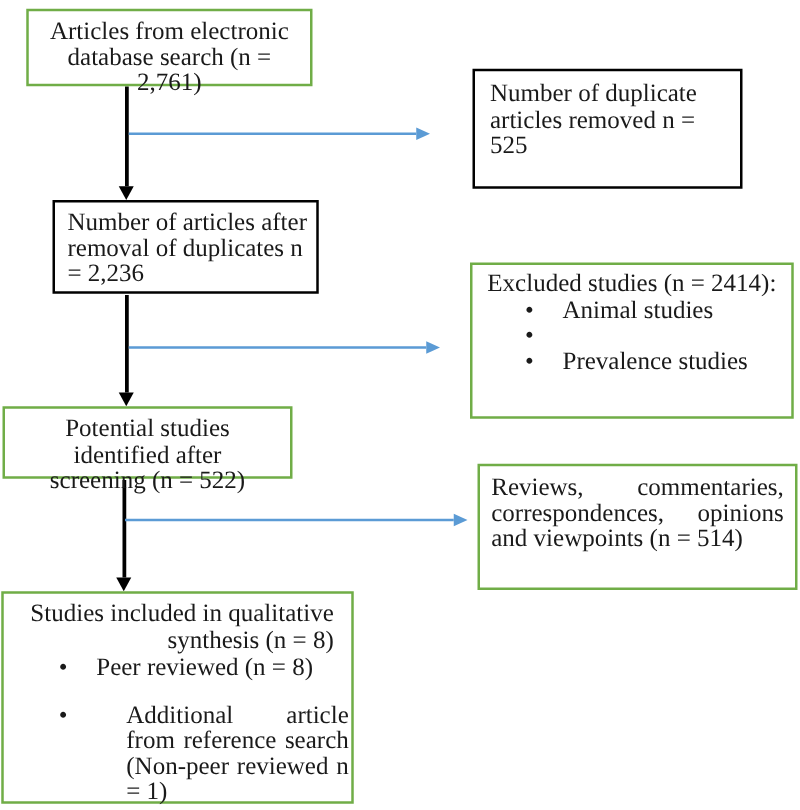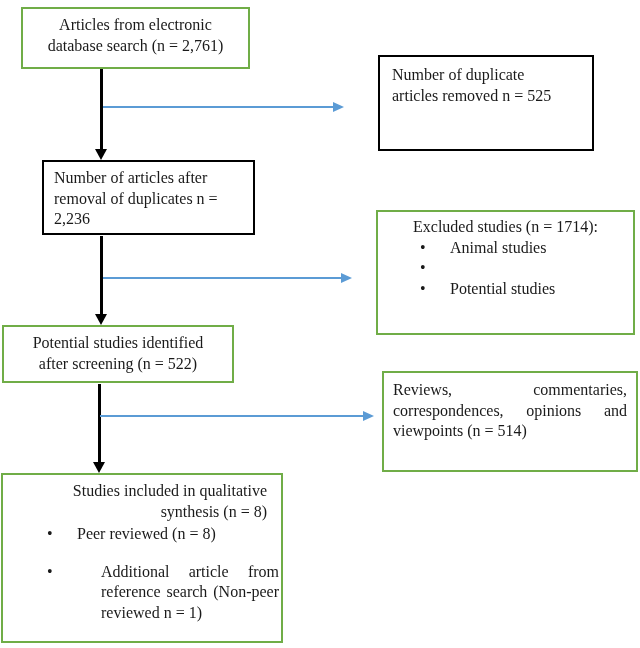--- a/index.html
+++ b/index.html
@@ -15,21 +15,21 @@
     background: var(--background);
     font-family: "Liberation Serif", "DejaVu Serif", serif;
     color: var(--text);
   }
   .canvas {
     position: relative;
     width: 640px;
     height: 648px;
     background: var(--background);
     overflow: hidden;
-    font-size: 16px;
+    font-size: 20px;
     line-height: 20.5px;
   }
   .fbox {
     position: absolute;
     background: var(--background);
     border: 2px solid var(--box-border-black);
   }
   .fbox.green { border-color: var(--box-border-green); }
   .center { text-align: center; }
   .justify { text-align: justify; }
@@ -127,31 +127,31 @@
       <span class="bullet-glyph">•</span>
       <span class="bullet-text justify">Additional article from reference search (Non-peer reviewed n = 1)</span>
     </div>
   </div>
 
   <div class="fbox b-dupes">
     <span>Number of duplicate articles removed n = 525</span>
   </div>
 
   <div class="fbox green b-excluded">
-    <div class="heading">Excluded studies (n = 1714):</div>
+    <div class="heading">Excluded studies (n = 2414):</div>
     <div class="bullet-row">
       <span class="bullet-glyph">•</span>
       <span class="bullet-text">Animal studies</span>
     </div>
     <div class="bullet-row">
       <span class="bullet-glyph">•</span>
     </div>
     <div class="bullet-row">
       <span class="bullet-glyph">•</span>
-      <span class="bullet-text">Potential studies</span>
+      <span class="bullet-text">Prevalence studies</span>
     </div>
   </div>
 
   <div class="fbox green b-reviews justify">
     <span>Reviews, commentaries, correspondences, opinions and viewpoints (n = 514)</span>
   </div>
 
 </div>
 
 </body></html>

